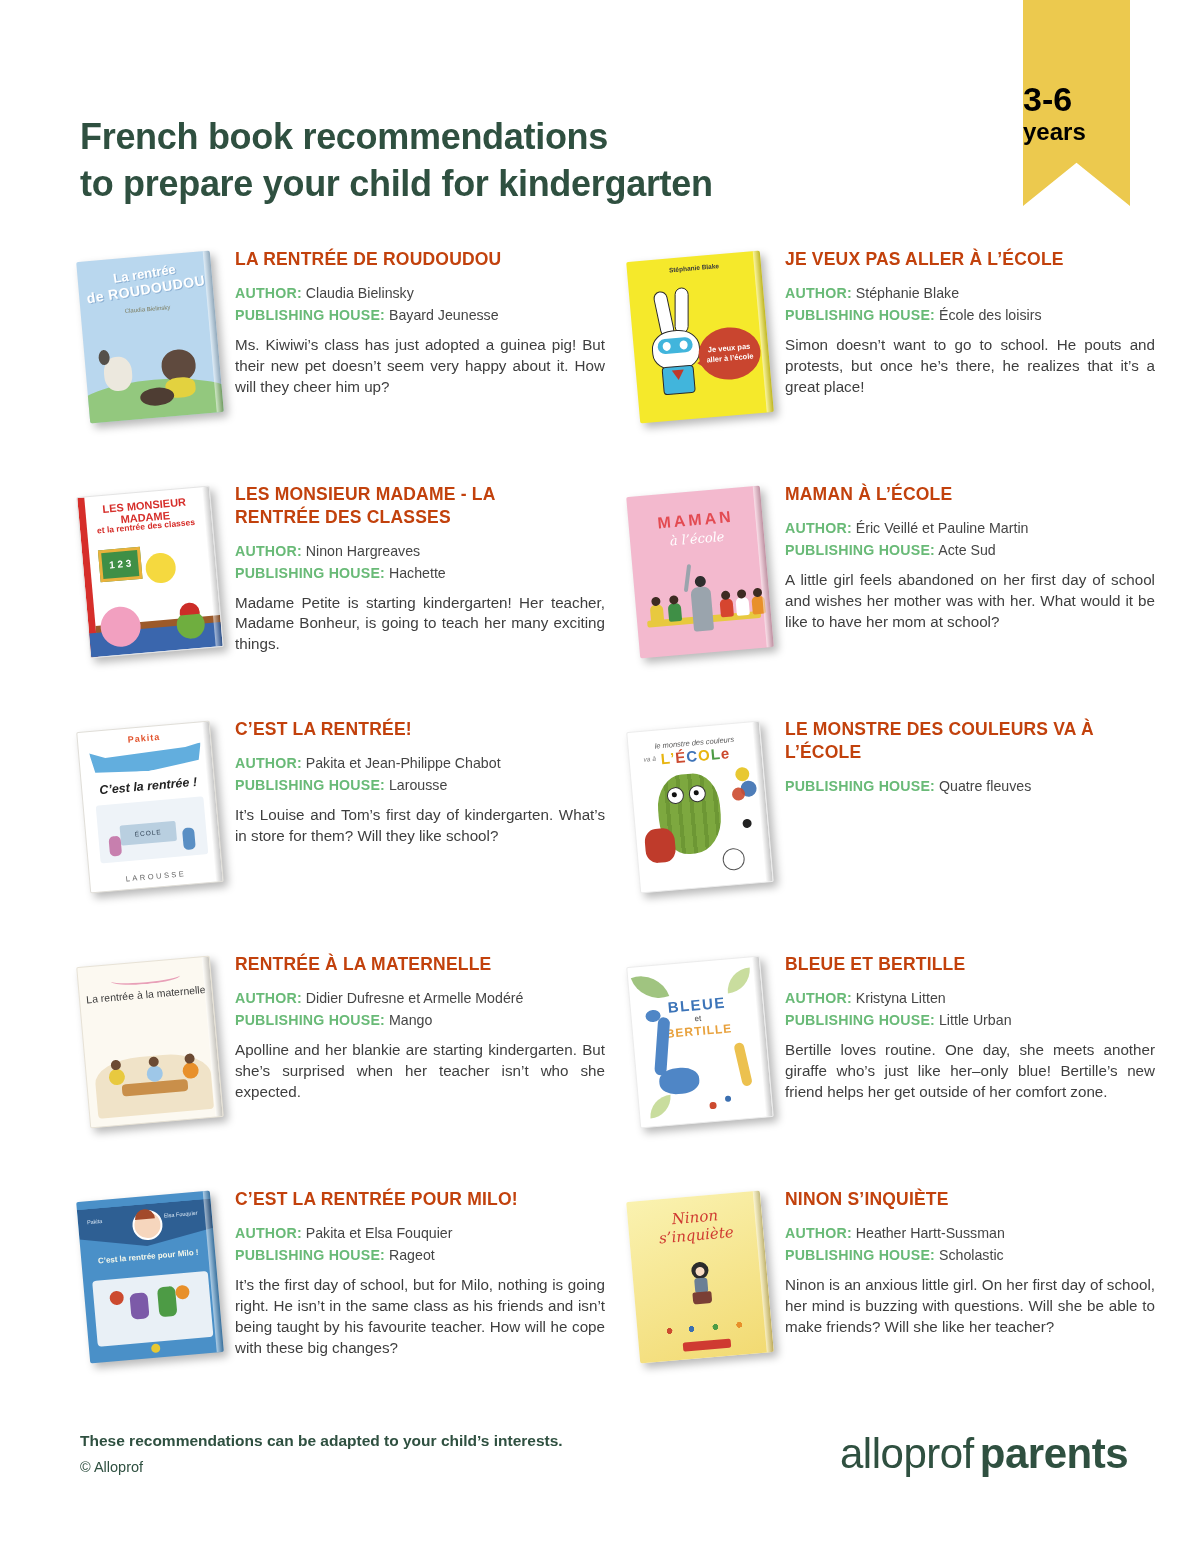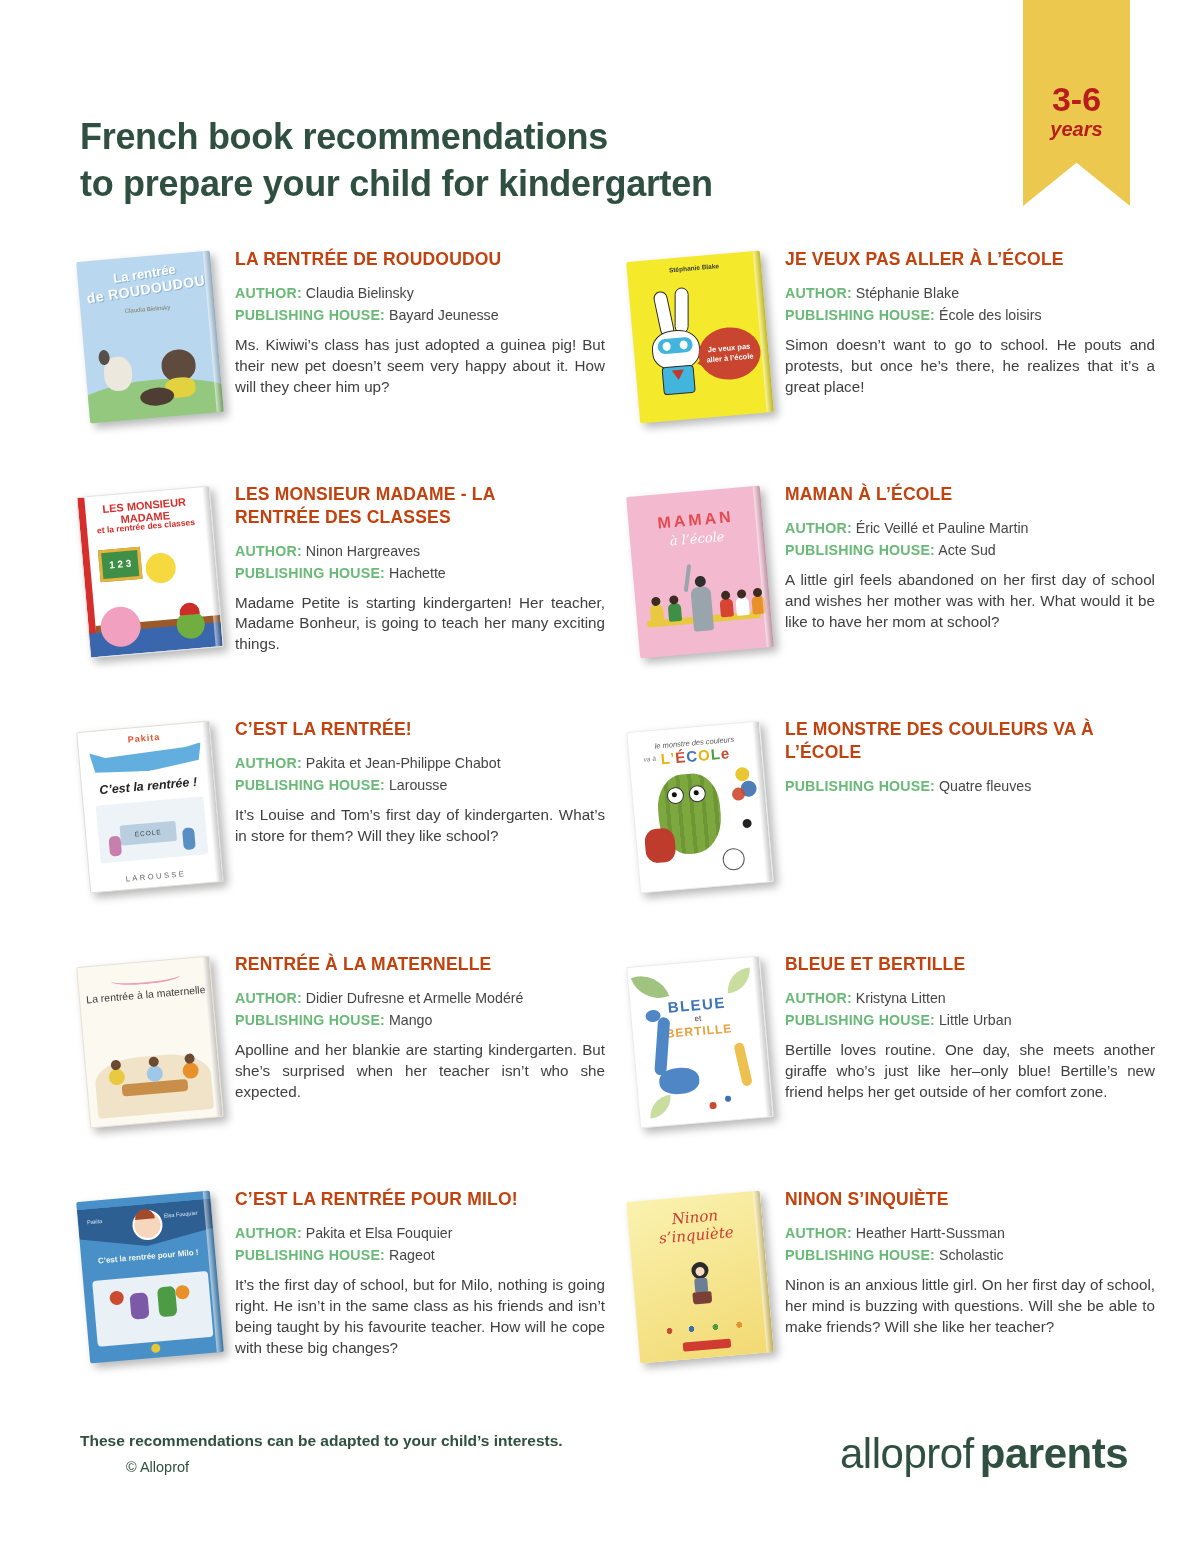--- a/index.html
+++ b/index.html
@@ -1,23 +1,23 @@
 <!DOCTYPE html>
 <html><head>
 <meta charset="utf-8">
 <style>
   html,body{margin:0;padding:0;background:#fff;}
   body{width:1200px;height:1553px;position:relative;font-family:"Liberation Sans",sans-serif;color:#3e3e3e;overflow:hidden;}
 
   
   .page-title{position:absolute;left:80px;top:90px;font-size:36px;line-height:1.3;font-weight:800;color:#2f5040;letter-spacing:-.3px;}
   .age-badge{position:absolute;left:1023px;top:0;width:107px;height:206px;background:#ecc94e;
-    clip-path:polygon(0 0,100% 0,100% 100%,50% 79%,0 100%);text-align:center;color:#b91c1c;}
+    clip-path:polygon(0 0,100% 0,100% 100%,50% 79%,0 100%);color:#000000;}
   .age-badge .age{margin-top:82px;font-size:34px;font-weight:800;line-height:1.05;}
-  .age-badge .unit{font-size:20px;font-weight:700;font-style:italic;}
+  .age-badge .unit{font-size:24px;font-weight:700;}
 
   
   .grid{position:absolute;left:75px;top:248px;width:1080px;display:grid;grid-template-columns:530px 530px;column-gap:20px;grid-auto-rows:235px;}
   .entry{display:flex;gap:10px;align-items:flex-start;}
   .cover-wrap{width:150px;flex:none;display:flex;justify-content:center;}
   .info{flex:1;padding-top:0;}
   .btitle{margin:0 0 11px;font-size:17.5px;line-height:1.3;font-weight:800;color:#c2410c;letter-spacing:.2px;max-width:345px;}
   .meta p{margin:0;font-size:14.2px;line-height:1.55;color:#454545;}
   .label{color:#69ba77;font-weight:700;letter-spacing:.2px;}
   .desc{margin:9px 0 0;font-size:15.2px;line-height:1.38;text-align:justify;color:#3e3e3e;}
@@ -159,21 +159,21 @@
   .c10 .gskirt{position:absolute;top:96px;left:58px;width:19px;height:12px;background:#7a3f35;border-radius:2px 2px 4px 4px;}
   .c10 .toys{position:absolute;bottom:26px;left:26px;width:84px;height:8px;background:
     radial-gradient(circle 3px at 6px 4px,#cc4a2f 95%,transparent),
     radial-gradient(circle 3px at 28px 4px,#3b6fb0 95%,transparent),
     radial-gradient(circle 3px at 52px 4px,#4d9b45 95%,transparent),
     radial-gradient(circle 3px at 76px 4px,#e8902a 95%,transparent);}
   .c10 .pubbar{position:absolute;bottom:8px;left:44px;width:48px;height:9px;background:#cf3a31;border-radius:2px;}
 
   
   .foot-note{position:absolute;left:80px;top:1432px;font-size:15.5px;font-weight:700;color:#2f5040;}
-  .foot-copy{position:absolute;left:80px;top:1459px;font-size:14.5px;color:#2f5040;margin-left:46px;}
+  .foot-copy{position:absolute;left:80px;top:1459px;font-size:14.5px;color:#2f5040;}
   .logo{position:absolute;right:72px;top:1430px;font-size:42px;color:#2f5040;letter-spacing:-.5px;}
   .logo .w1{font-weight:400;} .logo .w2{font-weight:800;margin-left:6px;}
 </style>
 </head>
 <body>
 
 <h1 class="page-title">
   <span>French book recommendations</span><br>
   <span>to prepare your child for kindergarten</span>
 </h1>

